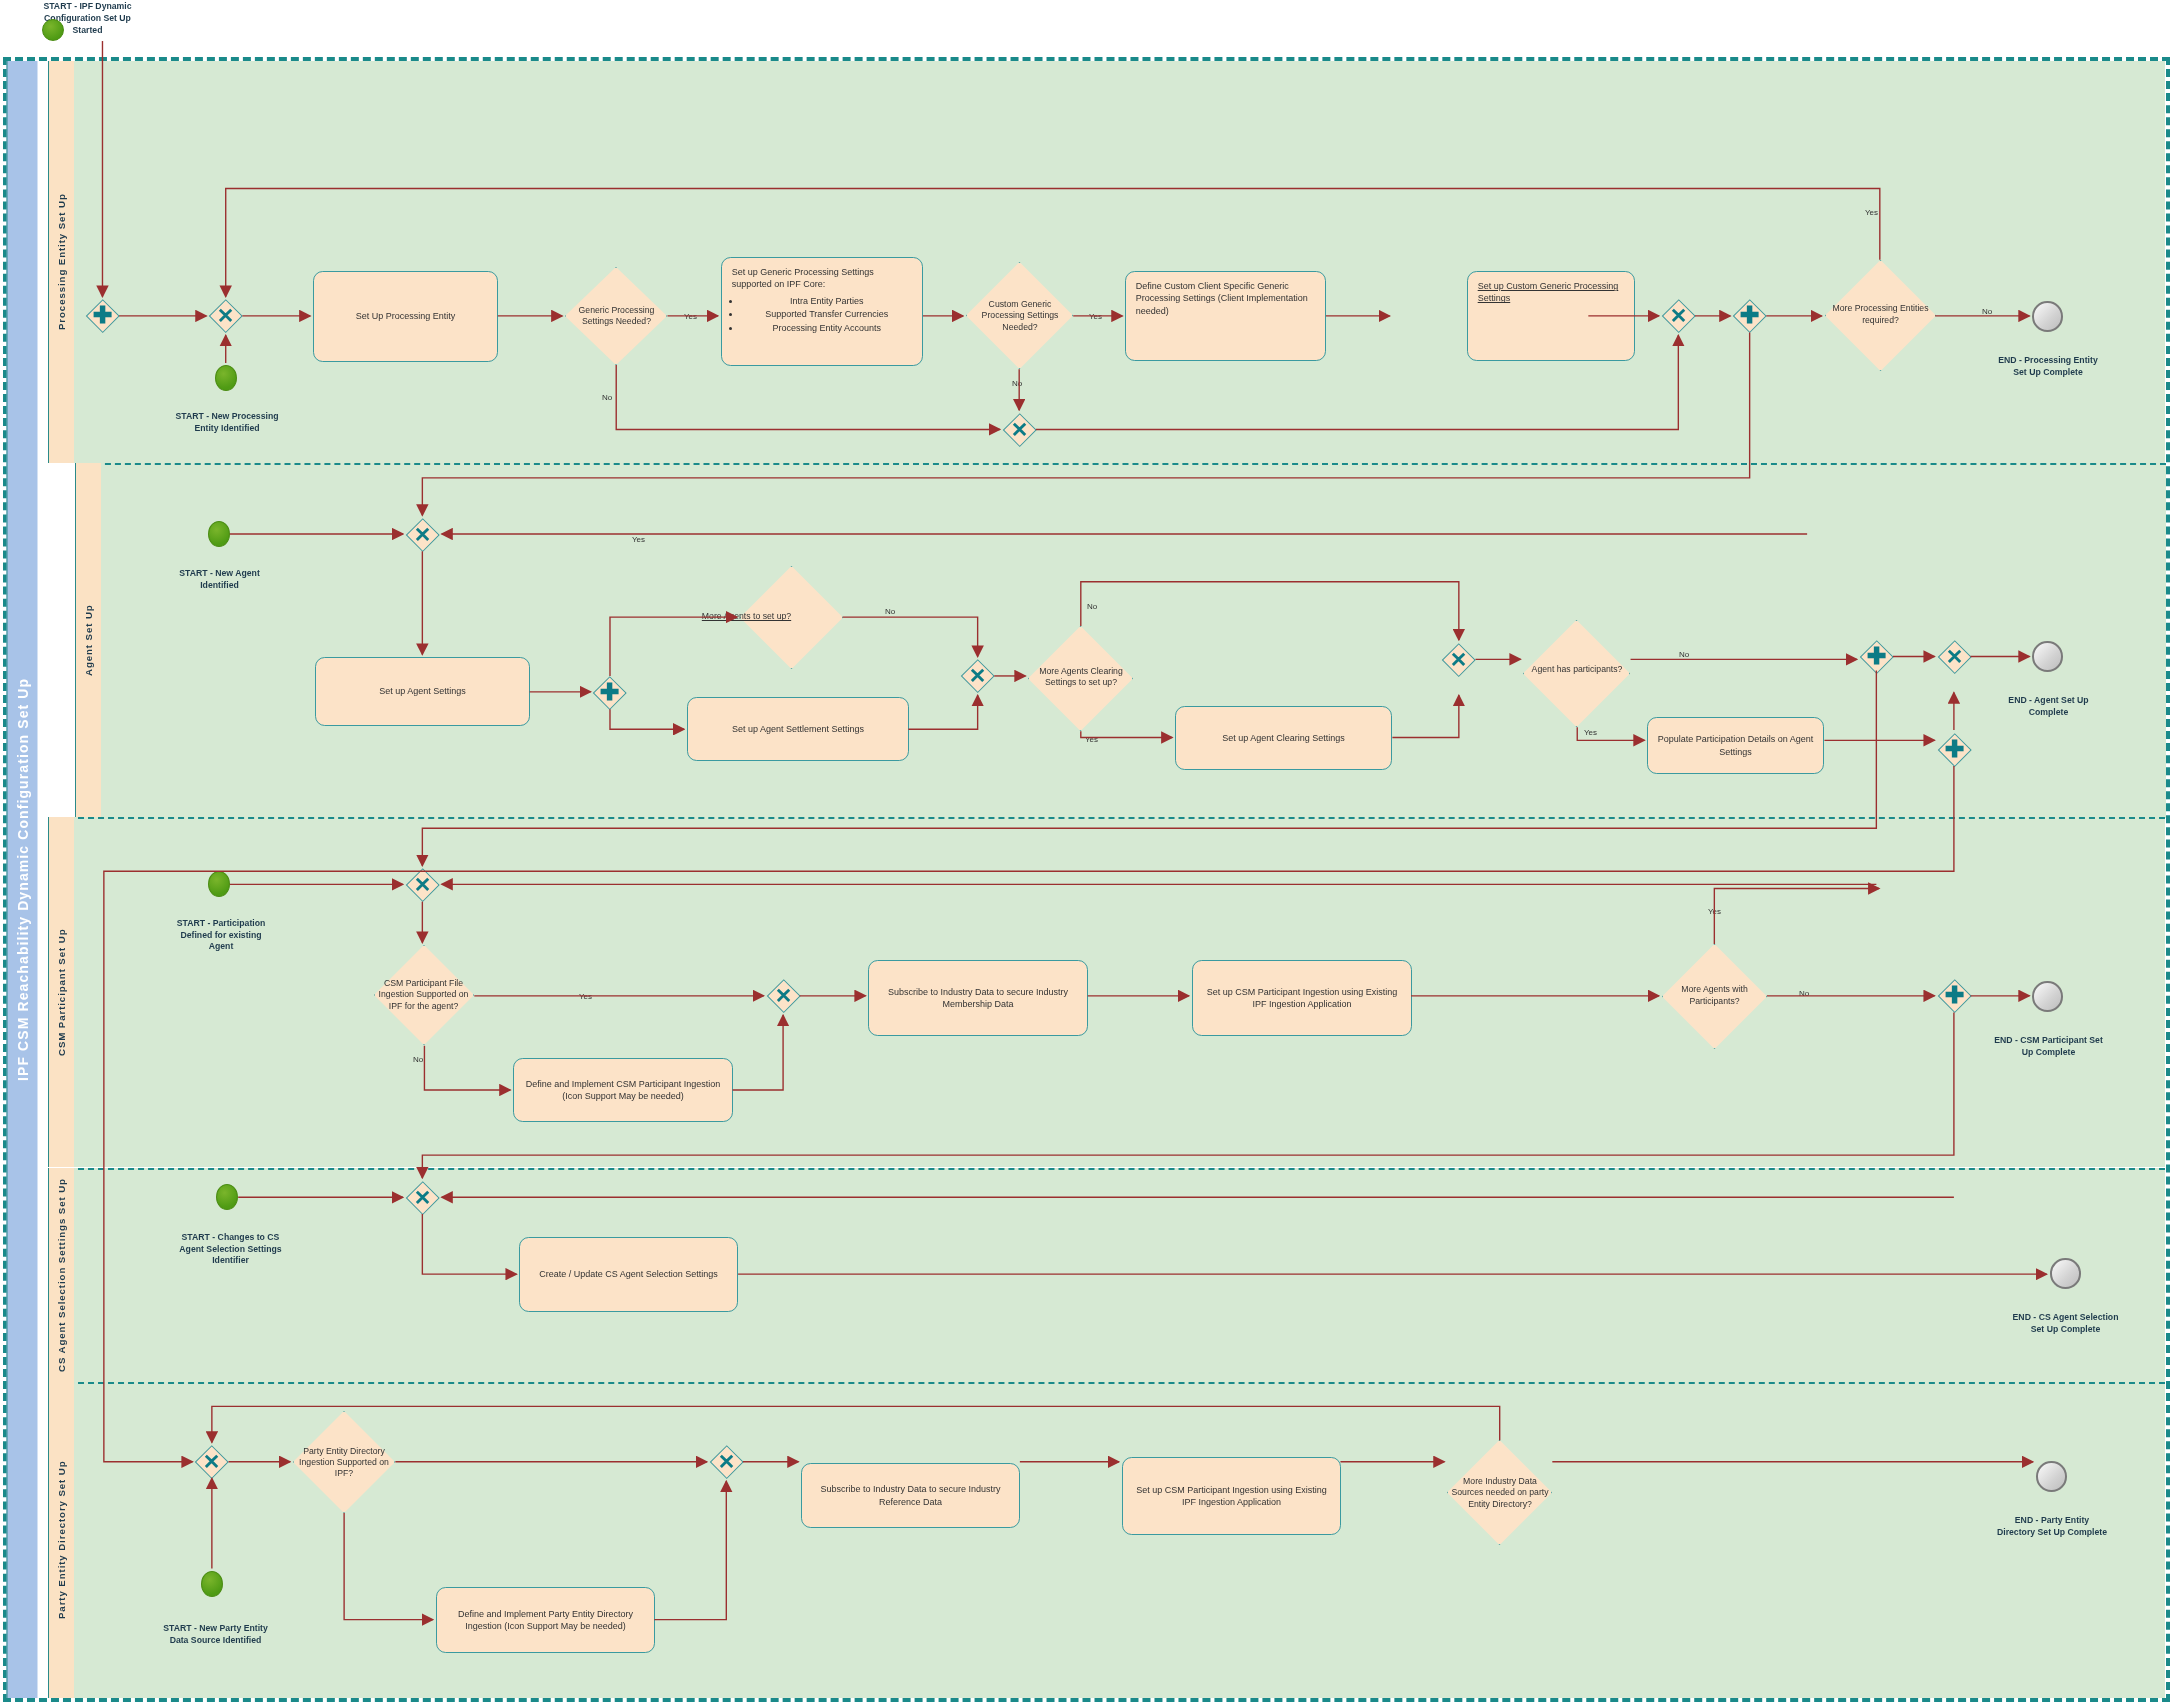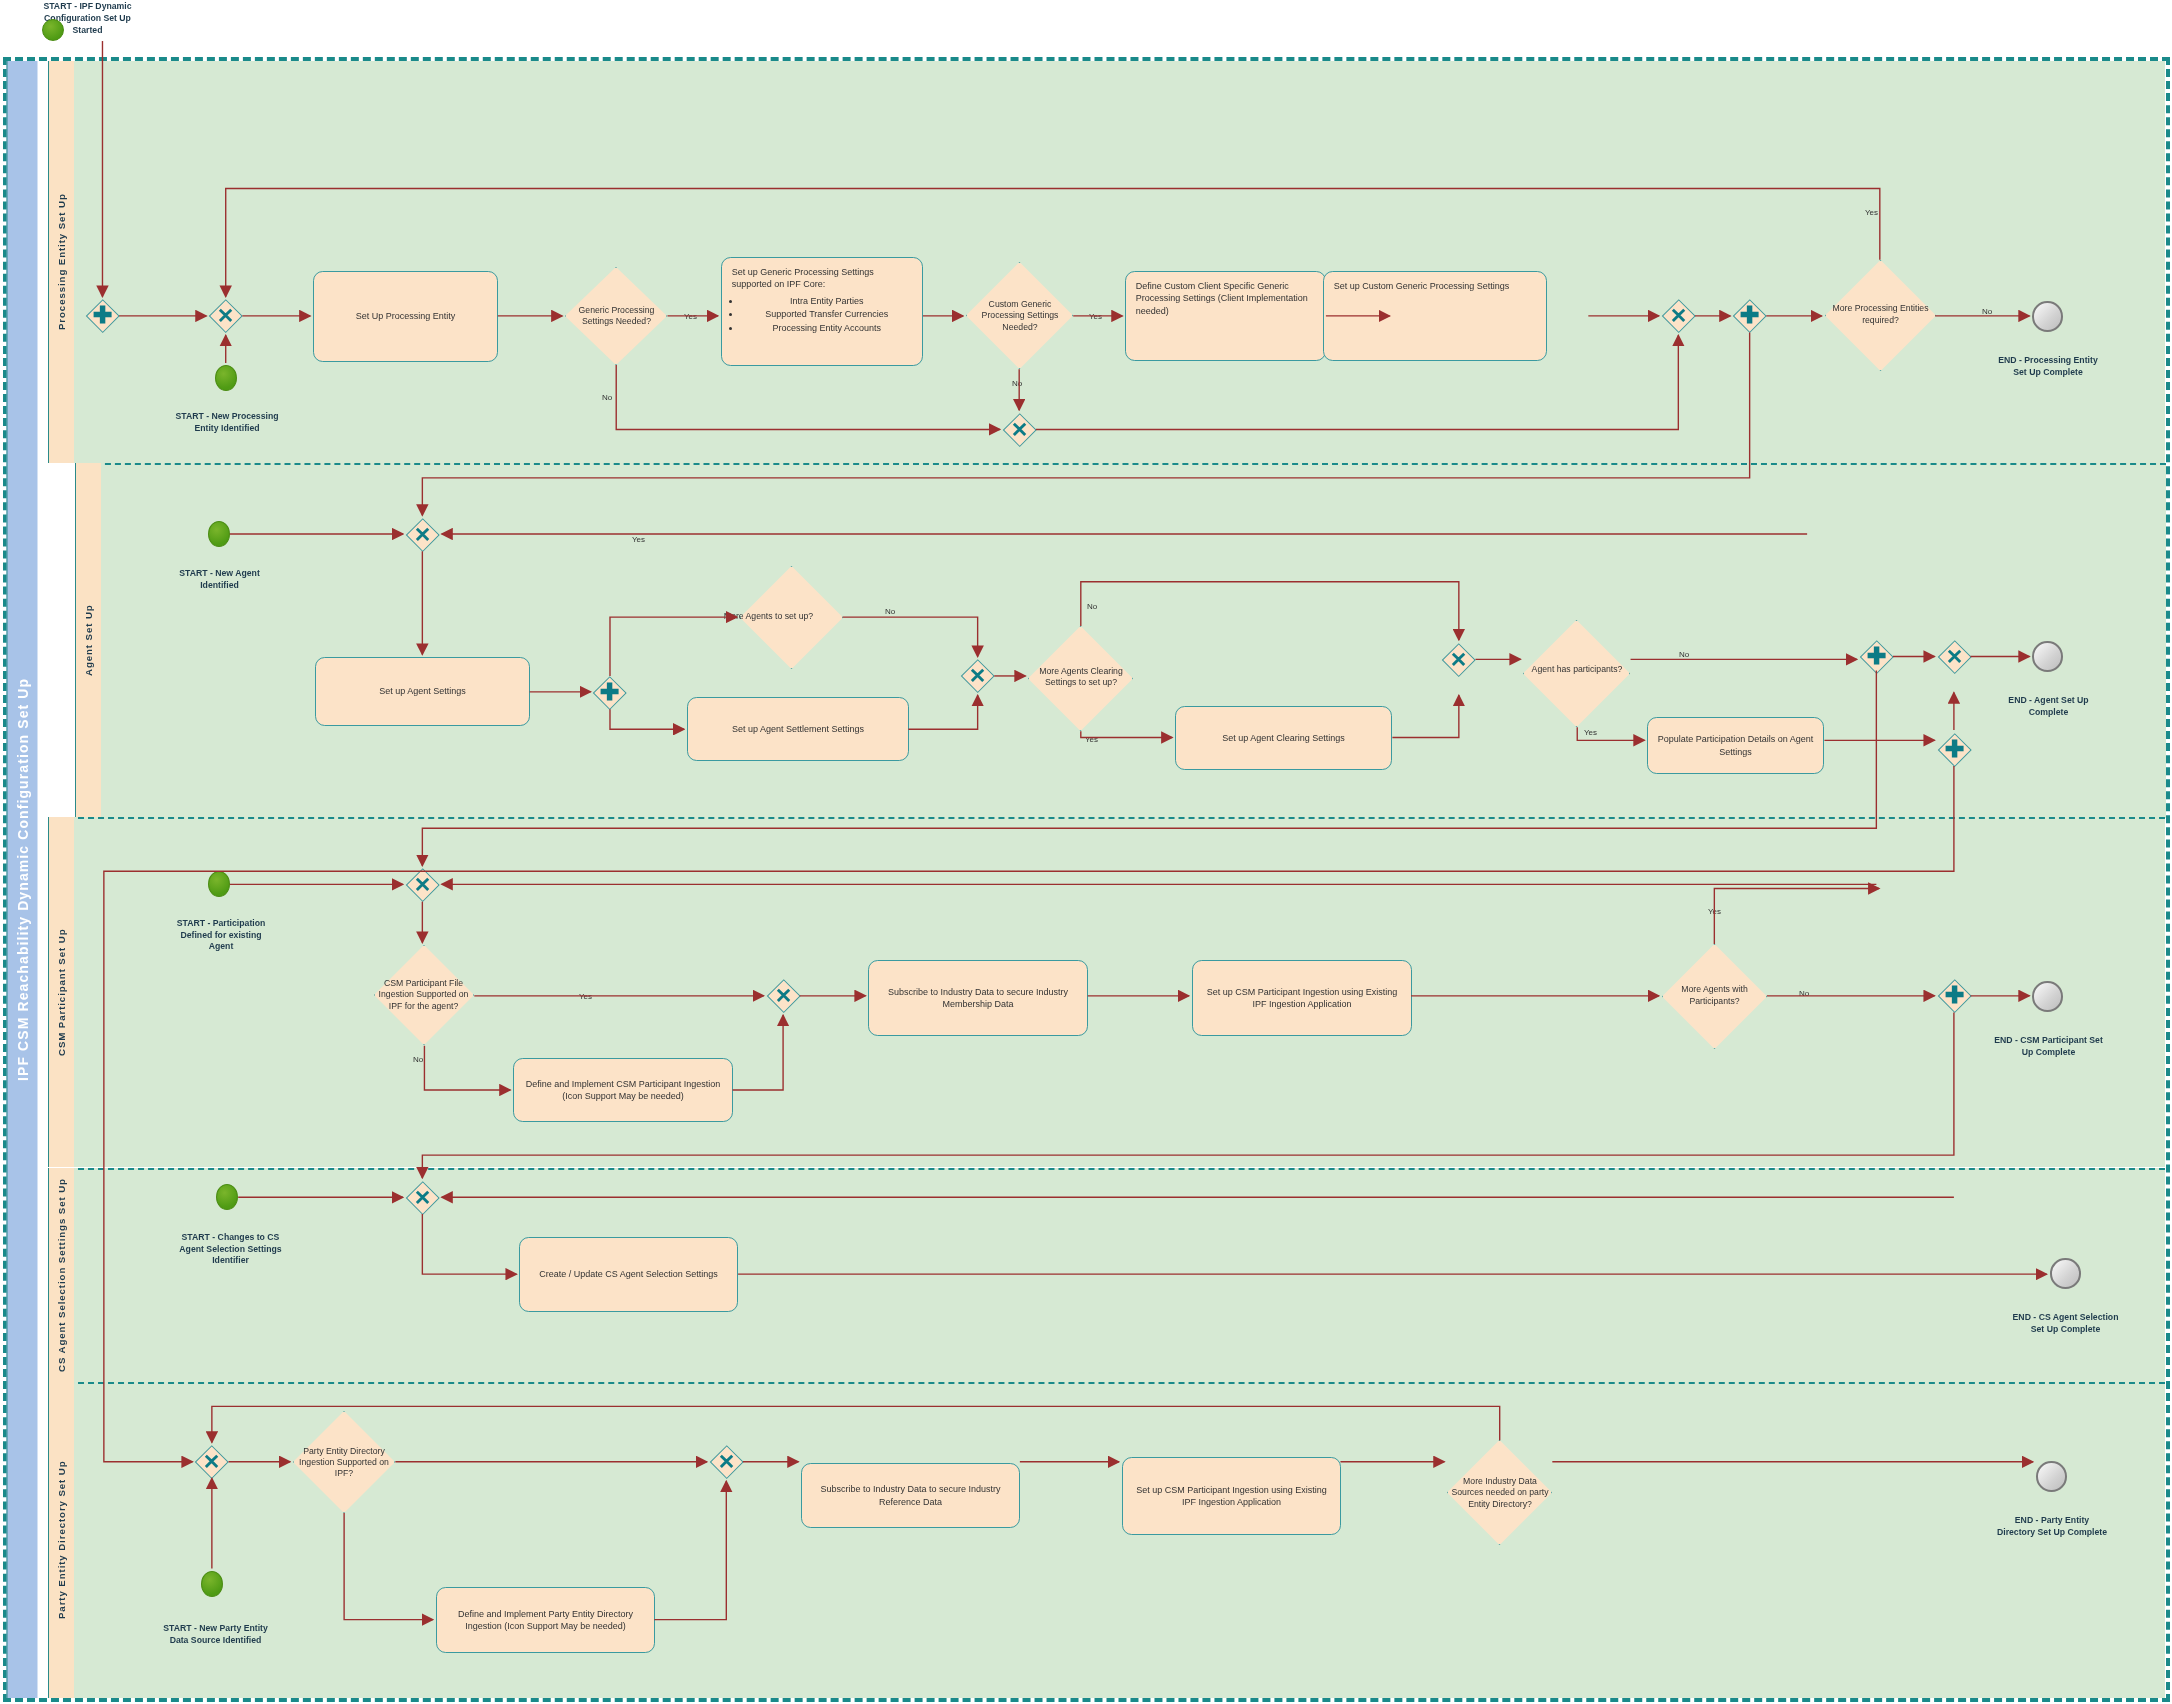--- a/index.html
+++ b/index.html
@@ -177,21 +177,21 @@
       <span>Set up Generic Processing Settings supported on IPF Core:</span>
       <ul class="bullets">
         <li>Intra Entity Parties</li>
         <li>Supported Transfer Currencies</li>
         <li>Processing Entity Accounts</li>
       </ul>
     </div>
   </div>
 
   <div class="task left-align" style="left:1125px; top:271px; width:201px; height:90px;">Define Custom Client Specific Generic Processing Settings (Client Implementation needed)</div>
-  <div class="task left-align" style="left:1323px; top:271px; width:224px; height:90px;">Set up Custom Generic Processing Settings</div>
+  <div class="task left-align" style="left:1467px; top:271px; width:168px; height:90px;text-decoration:underline;">Set up Custom Generic Processing Settings</div>
 
   <div class="decision" style="left:565px; top:267px; width:102px; height:98px;"></div>
   <div class="decision-text" style="left:570px; top:291px; width:93px; height:50px;">Generic Processing Settings Needed?</div>
 
   <div class="decision" style="left:966px; top:262px; width:107px; height:107px;"></div>
   <div class="decision-text" style="left:971px; top:287px; width:98px; height:58px;">Custom Generic Processing Settings Needed?</div>
 
   <div class="decision" style="left:1825px; top:260px; width:111px; height:111px;"></div>
   <div class="decision-text" style="left:1830px; top:289px; width:101px; height:51px;">More Processing Entities required?</div>
 
@@ -239,21 +239,21 @@
     <div class="gateway" style="left:4.8px; top:4.8px; width:23.5px; height:23.5px;"></div>
     <div class="gw-label gw-plus">✚</div>
   </div>
 
   <div class="task" style="left:315px; top:657px; width:215px; height:69px;">Set up Agent Settings</div>
   <div class="task" style="left:687px; top:697px; width:222px; height:64px;">Set up Agent Settlement Settings</div>
   <div class="task" style="left:1175px; top:706px; width:217px; height:64px;">Set up Agent Clearing Settings</div>
   <div class="task" style="left:1647px; top:717px; width:177px; height:57px;">Populate Participation Details on Agent Settings</div>
 
   <div class="decision" style="left:740px; top:566px; width:103px; height:103px;"></div>
-  <div class="decision-text" style="left:722px; top:601px; width:93px; height:32px;">More Agents to set up?</div>
+  <div class="decision-text" style="left:700px; top:601px; width:93px; height:32px;text-decoration:underline;">More Agents to set up?</div>
 
   <div class="decision" style="left:1028px; top:626px; width:105px; height:105px;"></div>
   <div class="decision-text" style="left:1033px; top:654px; width:96px; height:46px;">More Agents Clearing Settings to set up?</div>
 
   <div class="decision" style="left:1523px; top:620px; width:107px; height:107px;"></div>
   <div class="decision-text" style="left:1526px; top:654px; width:102px; height:32px;">Agent has participants?</div>
 
   <div class="endev" style="left:2032px; top:641px; width:30.5px; height:30.5px;"></div>
   <div class="ev-label" style="left:1996px; top:695px; width:105px;">END - Agent Set Up Complete</div>
 

